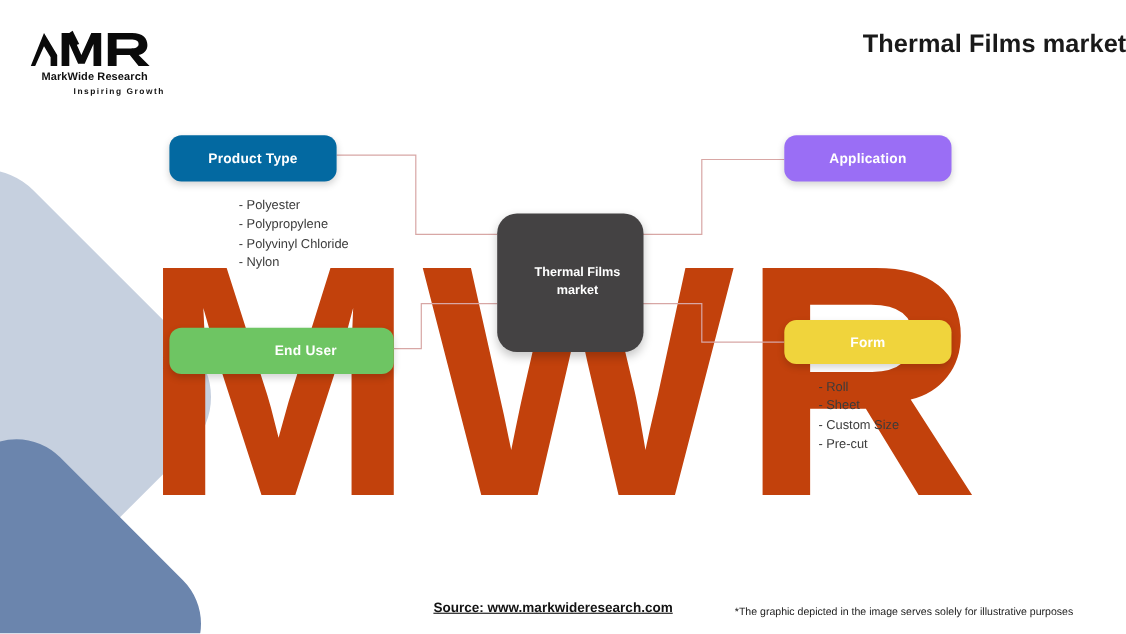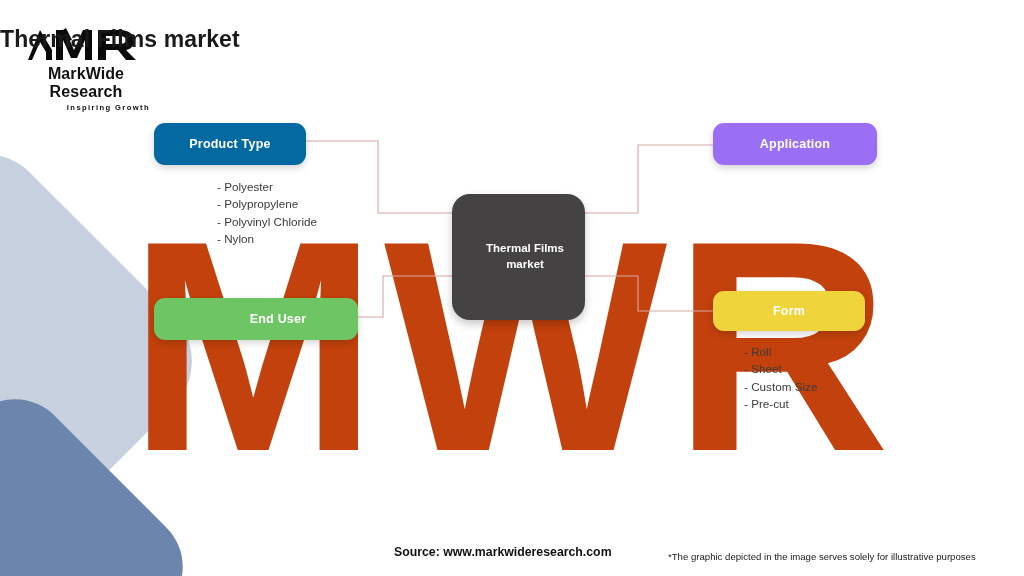--- a/index.html
+++ b/index.html
@@ -59,42 +59,42 @@
   
   .logo {
     position: absolute;
     left: 22px;
     top: 24px;
     width: 128px;
     text-align: center;
   }
   .logo svg { display: block; }
   .logo-name {
-    font-size: 16px;
+    font-size: 10px;
     font-weight: 700;
     color: #111;
     letter-spacing: .1px;
     margin-top: 1px;
   }
   .logo-tag {
     font-size: 7.6px;
     font-weight: 700;
     color: #111;
     letter-spacing: 1.4px;
     margin-top: 2px;
     text-align: right;
   }
 
   
   .title {
     position: absolute;
     left: 0;
     top: 26px;
     width: 1024px;
-    text-align: left;
+    text-align: right;
     font-size: 23px;
     font-weight: 700;
     color: #1a1a1a;
     letter-spacing: .1px;
   }
 
   
   .connectors {
     position: absolute;
     left: 0; top: 0;
@@ -109,21 +109,21 @@
     align-items: center;
     justify-content: center;
     color: #ffffff;
     font-size: 12.5px;
     font-weight: 700;
     letter-spacing: .2px;
     box-shadow: 0 3px 7px rgba(0,0,0,.17);
   }
   .node-product  { left: 154px; top: 123px; width: 152px; height: 42px; background: #0369a1; }
   .node-enduser  { left: 154px; top: 298px; width: 160px; height: 42px; background: #6ec563; padding-left: 44px; }
-  .node-app      { left: 713px; top: 123px; width: 164px; height: 42px; background: #9a6ef5; }
+  .node-app      { left: 713px; top: 123px; width: 152px; height: 42px; background: #9a6ef5; }
   .node-form     { left: 713px; top: 291px; width: 152px; height: 40px; background: #f0d43c; }
 
   .node-center {
     position: absolute;
     left: 452px;
     top: 194px;
     width: 120px;
     height: 126px;
     background: #444243;
     border-radius: 18px;
@@ -154,20 +154,21 @@
   .items div { padding: 0; }
 
   
   .source {
     position: absolute;
     left: 394px;
     top: 545px;
     font-size: 12.3px;
     font-weight: 700;
     color: #121212;
+    text-decoration: underline;
   }
   .disclaimer {
     position: absolute;
     left: 668px;
     top: 551px;
     font-size: 9.6px;
     font-weight: 400;
     color: #1a1a1a;
     white-space: nowrap;
   }

